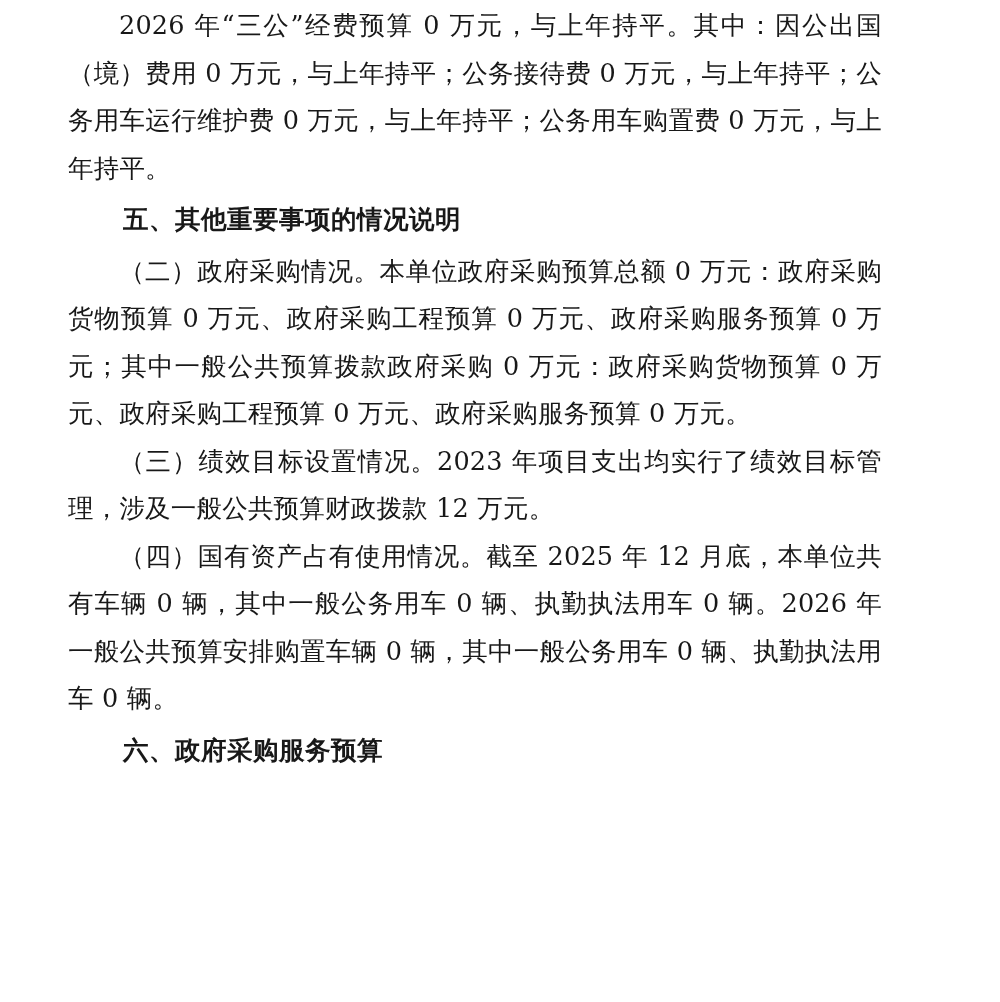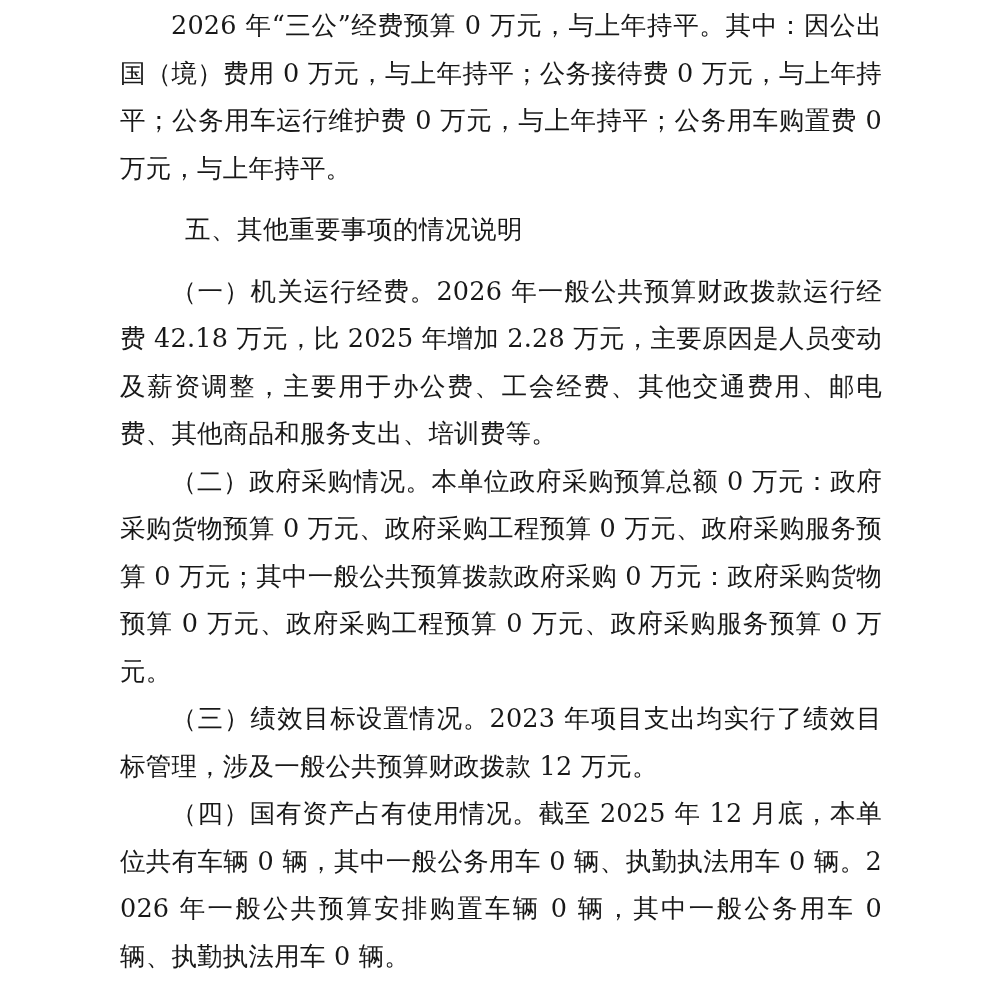--- a/index.html
+++ b/index.html
@@ -12,58 +12,57 @@
     height: 1002px;
     overflow: hidden;
     font-family: "DejaVu Serif", "Liberation Serif", serif;
     color: #181818;
   }
   .page {
     position: relative;
     width: 1000px;
     height: 1002px;
     box-sizing: border-box;
-    padding: 0 118px 0 120px;
+    padding: 0 118px 0 68px;
   }
   .doc-body {
     padding-top: 2px;
   }
   p.para {
     margin: 0;
     font-size: 25.5px;
     line-height: 47.5px;
     text-align: justify;
     text-justify: inter-ideograph;
     letter-spacing: 0.2px;
     text-indent: 0;
     word-break: break-all;
   }
   p.indent {
     text-indent: 2em;
   }
   h2.heading {
-    margin: 14px;
+    margin: 4px;
     font-size: 25.5px;
     line-height: 47.5px;
-    font-weight: normal;
+    font-weight: bold;
     text-indent: 2em;
     letter-spacing: 0.5px;
   }
 </style>
 </head>
 <body>
 
 <div class="page">
   <div class="doc-body">
 
     <p class="para indent">2026 年“三公”经费预算 0 万元，与上年持平。其中：因公出国（境）费用 0 万元，与上年持平；公务接待费 0 万元，与上年持平；公务用车运行维护费 0 万元，与上年持平；公务用车购置费 0 万元，与上年持平。</p>
 
     <h2 class="heading">五、其他重要事项的情况说明</h2>
 
-    <p class="para indent">（一）机关运行经费。2026 年一般公共预算财政拨款运行经费 42.18 万元，比 2025 年增加 2.28 万元，主要原因是人员变动及薪资调整，主要用于办公费、工会经费、其他交通费用、邮电费、其他商品和服务支出、培训费等。</p>
 
     <p class="para indent">（二）政府采购情况。本单位政府采购预算总额 0 万元：政府采购货物预算 0 万元、政府采购工程预算 0 万元、政府采购服务预算 0 万元；其中一般公共预算拨款政府采购 0 万元：政府采购货物预算 0 万元、政府采购工程预算 0 万元、政府采购服务预算 0 万元。</p>
 
     <p class="para indent">（三）绩效目标设置情况。2023 年项目支出均实行了绩效目标管理，涉及一般公共预算财政拨款 12 万元。</p>
 
     <p class="para indent">（四）国有资产占有使用情况。截至 2025 年 12 月底，本单位共有车辆 0 辆，其中一般公务用车 0 辆、执勤执法用车 0 辆。2026 年一般公共预算安排购置车辆 0 辆，其中一般公务用车 0 辆、执勤执法用车 0 辆。</p>
 
     <h2 class="heading">六、政府采购服务预算</h2>
 
   </div>

